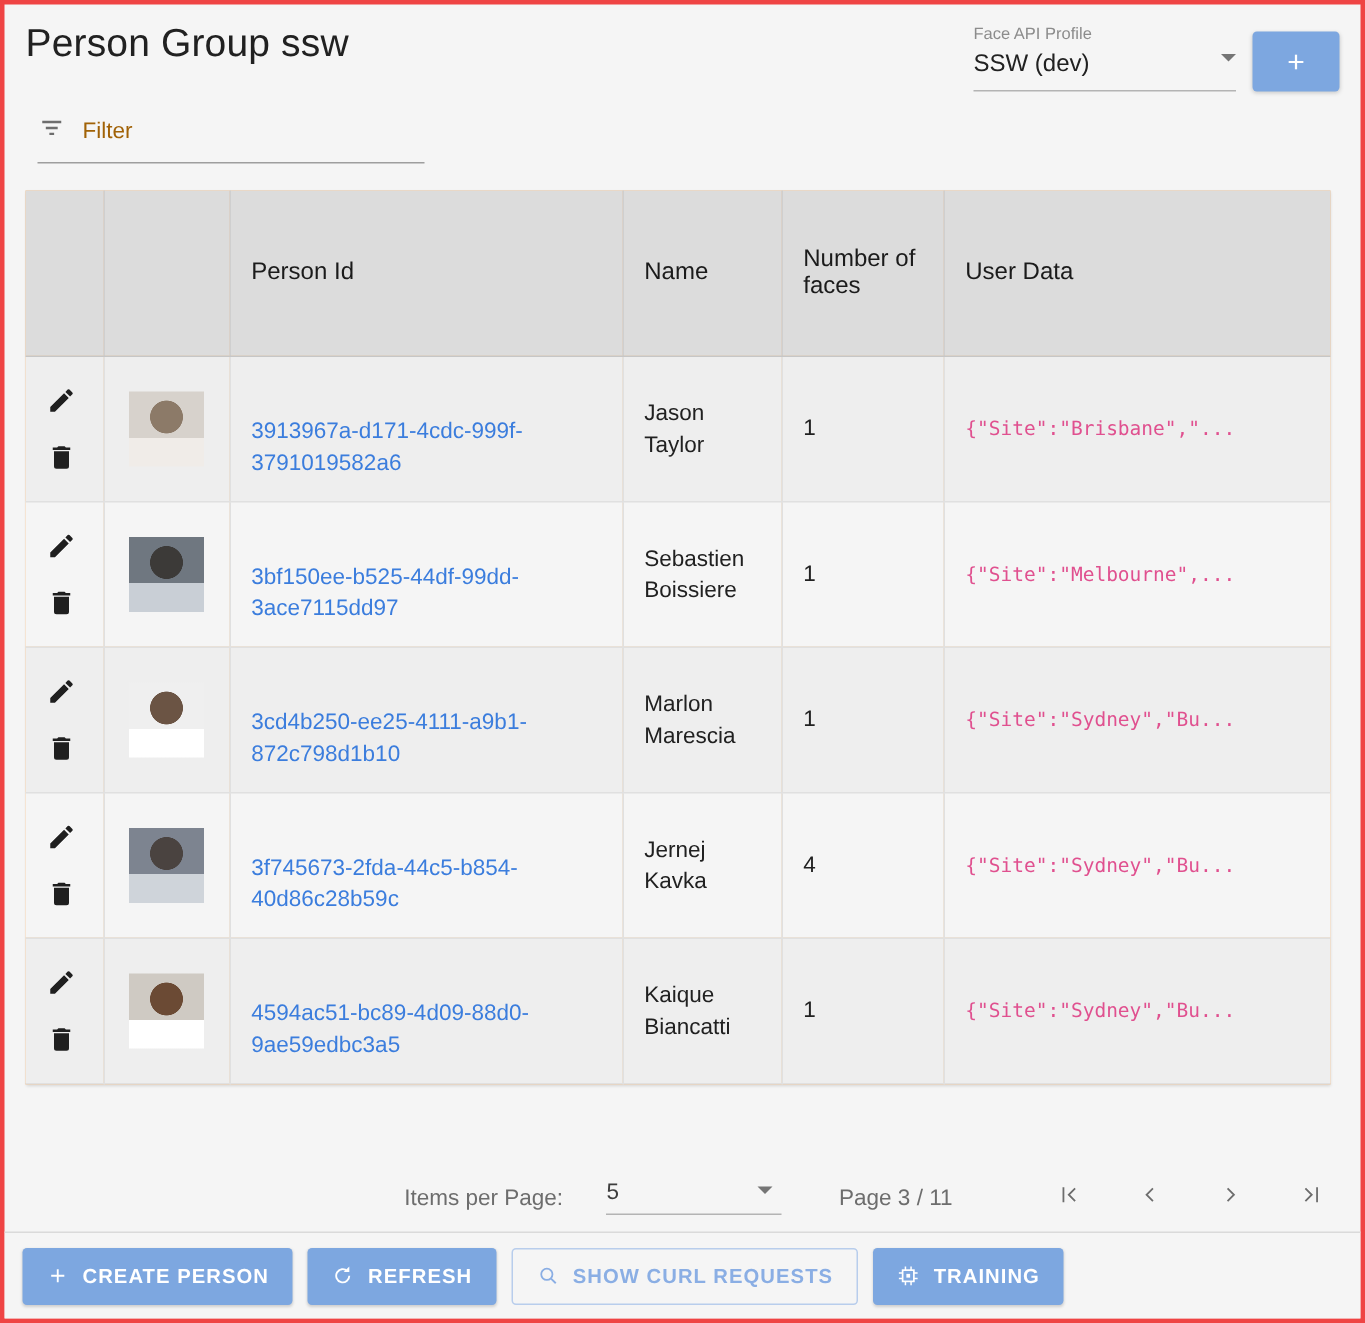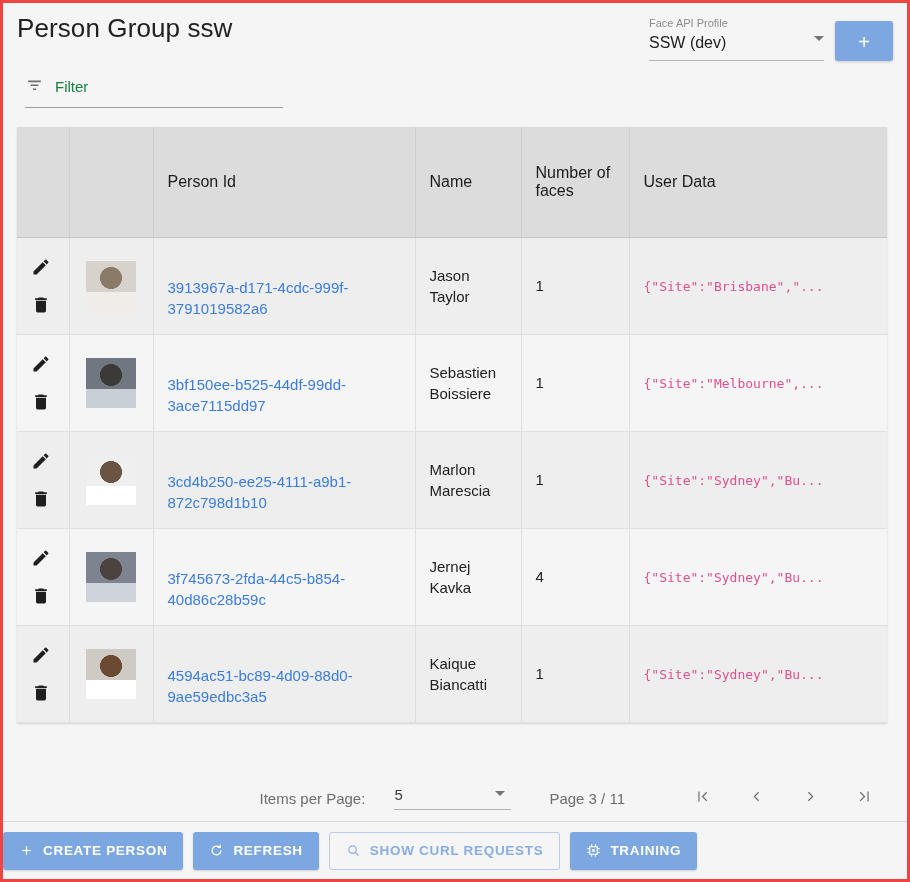--- a/index.html
+++ b/index.html
@@ -76,21 +76,21 @@
     width: 258px;
     border-bottom: 1px solid #9e9e9e;
     padding-bottom: 9px;
     display: flex;
     align-items: center;
     gap: 11px;
   }
   .filter-icon { display: block; }
   .filter-text {
     font-size: 15px;
-    color: #15803d;
+    color: #a16207;
   }
 
   
   .table-wrap {
     position: absolute;
     left: 14px; top: 124px;
     width: 870px;
     background: #fdba74;
     box-shadow: 0 1px 2px rgba(0,0,0,.13);
   }
@@ -173,21 +173,21 @@
   }
 
   
   .paginator {
     position: absolute;
     left: 0; right: 0; top: 772px;
     height: 46px;
     display: flex;
     align-items: center;
     justify-content: flex-end;
-    padding-right: 22px;
+    padding-right: 12px;
     gap: 12px;
     color: #6d6d6d;
     font-size: 15px;
   }
   .ipp-label { margin-right: 17px; color: #6d6d6d; }
   .ipp-select {
     position: relative;
     width: 117px;
     border-bottom: 1px solid #b4b4b4;
     padding-bottom: 6px;
@@ -214,20 +214,21 @@
 
   
   .toolbar {
     position: absolute;
     left: 0; right: 0; bottom: 0;
     height: 58px;
     background: #f5f5f5;
     border-top: 1px solid #dadada;
     display: flex;
     align-items: center;
+    padding-left: 12px;
     gap: 10px;
   }
   .tb-btn {
     height: 38px;
     background: #7da7e0;
     color: #ffffff;
     border: none;
     border-radius: 3px;
     font-size: 13.5px;
     font-weight: bold;

